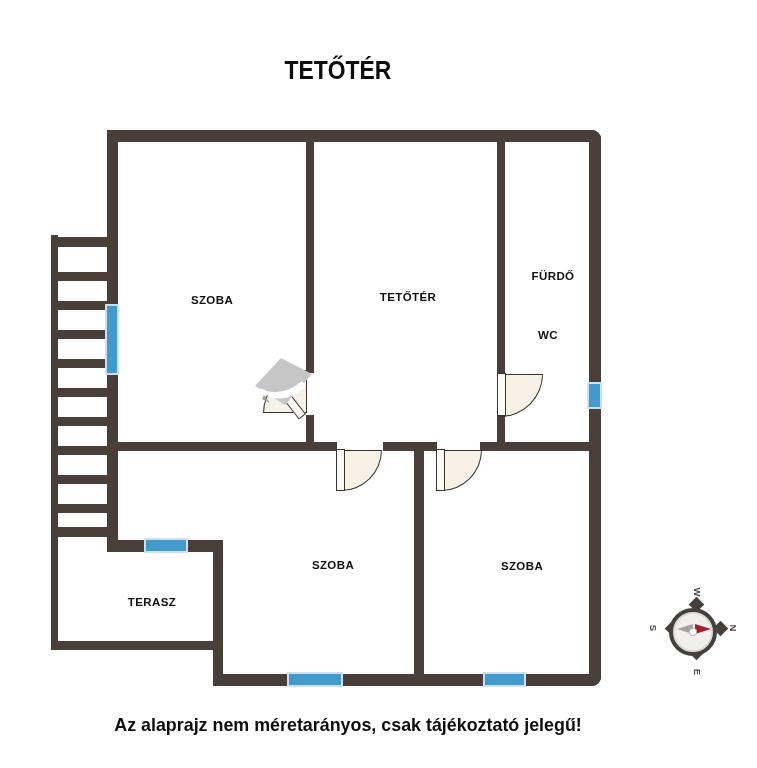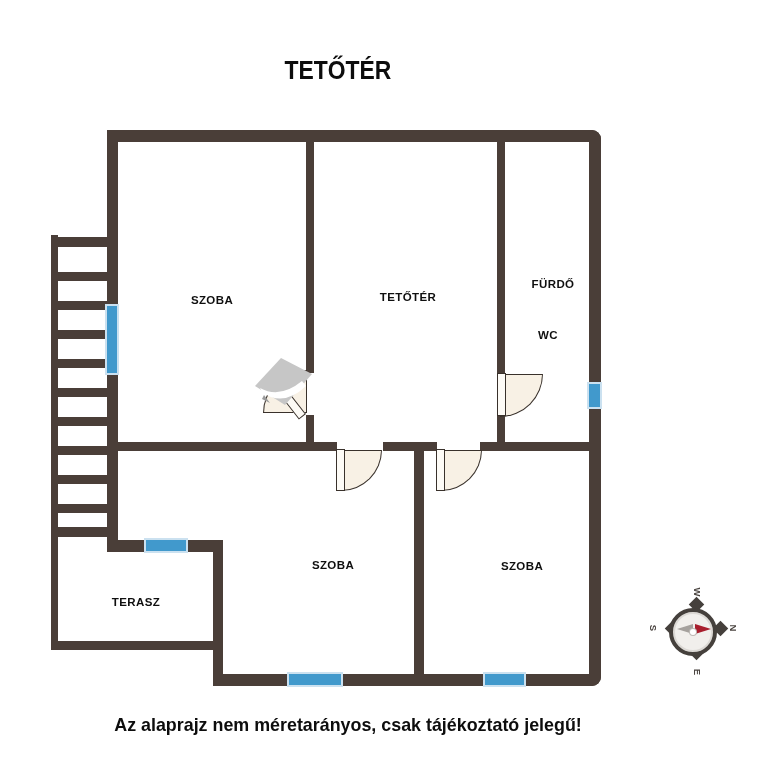--- a/index.html
+++ b/index.html
@@ -101,23 +101,23 @@
   <div class="leaf" style="left:497px;top:373px;width:9px;height:43px"></div>
 
   <div class="pie pie-br" style="left:341px;top:450px;width:41px;height:41px"></div>
   <div class="leaf" style="left:336px;top:449px;width:9px;height:42px"></div>
 
   <div class="pie pie-br" style="left:441px;top:450px;width:41px;height:41px"></div>
   <div class="leaf" style="left:436px;top:449px;width:9px;height:42px"></div>
 
   <div class="room-label" style="left:212px;top:300px">SZOBA</div>
   <div class="room-label" style="left:408px;top:297px">TETŐTÉR</div>
-  <div class="room-label" style="left:553px;top:284px">FÜRDŐ</div>
+  <div class="room-label" style="left:553px;top:276px">FÜRDŐ</div>
   <div class="room-label" style="left:548px;top:335px">WC</div>
-  <div class="room-label" style="left:136px;top:602px">TERASZ</div>
+  <div class="room-label" style="left:152px;top:602px">TERASZ</div>
   <div class="room-label" style="left:333px;top:565px">SZOBA</div>
   <div class="room-label" style="left:522px;top:566px">SZOBA</div>
 
   <svg class="abs" style="left:254px;top:357px" width="60" height="50" viewBox="0 0 60 50">
     <path d="M27 1 L58 17 L31 48 L1 29 Z" fill="#C6C6C6"></path>
     <path d="M6 31 Q26 42 48 24 L52 29 Q30 50 9 36 Z" fill="#FFFFFF"></path>
     <path d="M10 38 L16 46 L8 42 Z" fill="#9A9A9A"></path>
   </svg>
 
   <div class="compass">

